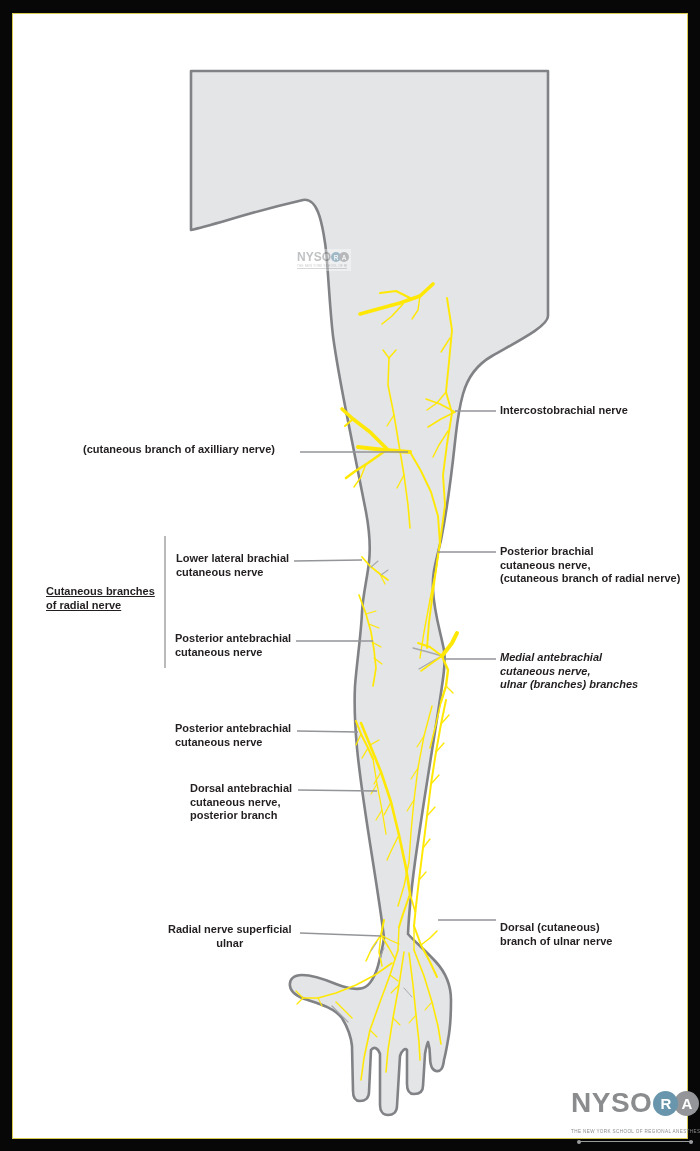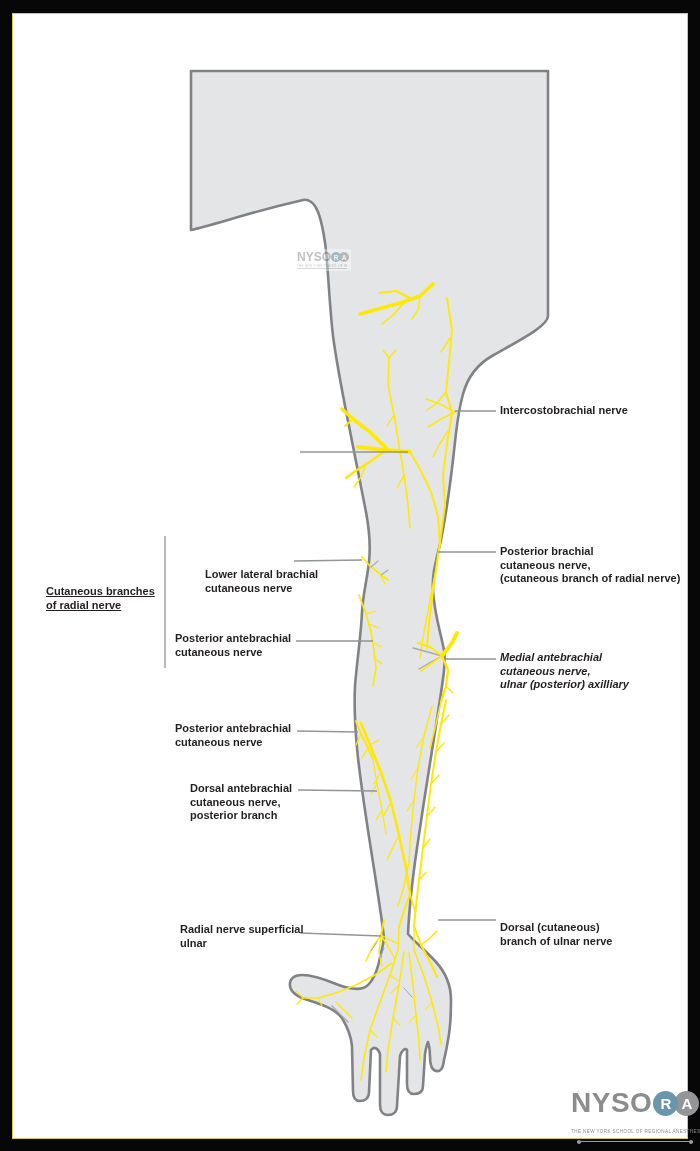--- a/index.html
+++ b/index.html
@@ -228,53 +228,54 @@
       <line class="leader" x1="298" y1="790" x2="377" y2="791"></line>
       <line class="leader" x1="300" y1="933" x2="381" y2="936"></line>
       <line class="leader" x1="438" y1="920" x2="496" y2="920"></line>
     </g>
   </svg>
 
   <div class="lbl" style="left:500px;top:404px;">
     <span>Intercostobrachial nerve</span>
   </div>
   <div class="lbl center" style="left:58px;top:443px;width:242px;">
+    <span>(cutaneous branch of axilliary nerve)</span>
   </div>
   <div class="lbl" style="left:500px;top:545px;">
     <span>Posterior  brachial</span>
     <span>cutaneous nerve,</span>
     <span>(cutaneous branch of radial nerve)</span>
   </div>
   <div class="lbl" style="left:46px;top:585px;text-decoration:underline;">
     <span>Cutaneous branches</span>
     <span>of radial nerve</span>
   </div>
-  <div class="lbl" style="left:176px;top:568px;margin-left:29px;">
+  <div class="lbl" style="left:176px;top:552px;">
     <span>Lower lateral brachial</span>
     <span>cutaneous nerve</span>
   </div>
   <div class="lbl" style="left:175px;top:632px;">
     <span>Posterior antebrachial</span>
     <span>cutaneous nerve</span>
   </div>
   <div class="lbl" style="left:500px;top:651px;font-style:italic;">
     <span>Medial antebrachial</span>
     <span>cutaneous nerve,</span>
-    <span>ulnar (posterior) axilliary</span>
+    <span>ulnar (branches) branches</span>
   </div>
   <div class="lbl" style="left:175px;top:722px;">
     <span>Posterior antebrachial</span>
     <span>cutaneous nerve</span>
   </div>
   <div class="lbl" style="left:190px;top:782px;">
     <span>Dorsal antebrachial</span>
     <span>cutaneous nerve,</span>
     <span>posterior branch</span>
   </div>
-  <div class="lbl" style="left:180px;top:923px;">
+  <div class="lbl" style="left:168px;top:923px;text-align:center;">
     <span>Radial nerve superficial</span>
     <span>ulnar</span>
   </div>
   <div class="lbl" style="left:500px;top:913px;margin-top:8px;">
     <span>Dorsal (cutaneous)</span>
     <span>branch of ulnar nerve</span>
   </div>
 
   <div class="watermark">
     <div class="row">

